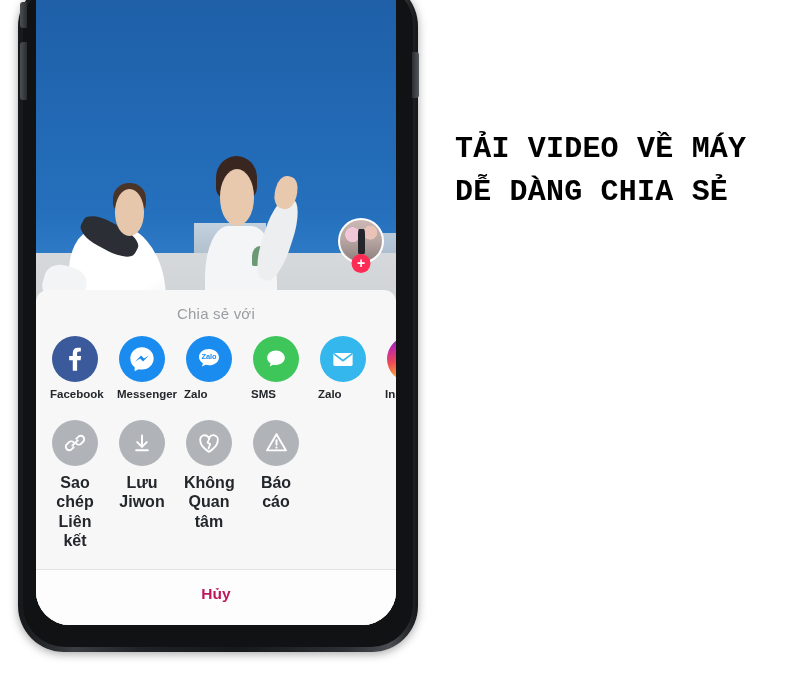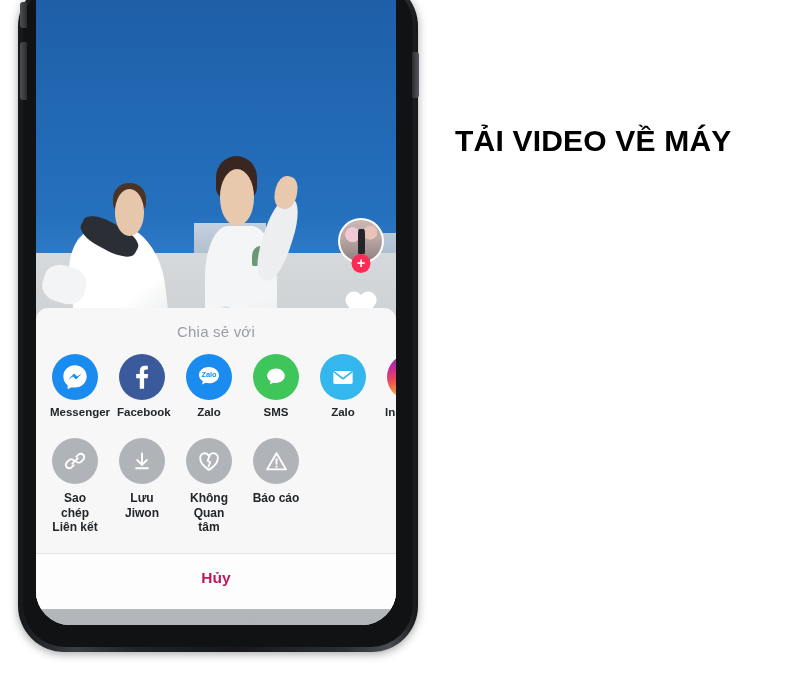--- a/index.html
+++ b/index.html
@@ -288,41 +288,41 @@
     left: 300px;
     top: 546px;
     color: rgba(150,150,155,.22);
     font-size: 15px;
     font-weight: 700;
   }
 
   
   .sheet {
     position: absolute;
-    left: 0; right: 0; bottom: 16px;
+    left: 0; right: 0; bottom: 0;
     background: #f7f7f7;
     border-radius: 12px 12px 0 0;
   }
   .sheet-title {
     text-align: center;
     color: #9a9da1;
     font-size: 15px;
     padding: 15px 0 4px 0;
     letter-spacing: .2px;
   }
   .share-row {
     display: flex;
     padding: 10px 14px 2px 14px;
     gap: 17px;
     overflow: hidden;
   }
   .share-item {
     width: 50px;
     flex: 0 0 50px;
-    text-align: center;
+    text-align: left;
   }
   .share-icon {
     width: 46px; height: 46px;
     border-radius: 50%;
     margin: 0 auto 6px auto;
     position: relative;
     display: flex;
     align-items: center;
     justify-content: center;
   }
@@ -353,21 +353,21 @@
   .action-circle {
     width: 46px; height: 46px;
     border-radius: 50%;
     background: #b0b4b8;
     margin: 0 auto 7px auto;
     display: flex;
     align-items: center;
     justify-content: center;
   }
   .action-label {
-    font-size: 12px;
+    font-size: 16px;
     color: #23262a;
     font-weight: 600;
     line-height: 1.22;
   }
 
   .sheet-sep { height: 14px; }
   .cancel-bar {
     border-top: 1px solid #e3e3e3;
     background: #fdfdfd;
     text-align: center;
@@ -376,22 +376,23 @@
   .cancel-label {
     font-size: 15.5px;
     color: #be185d;
     font-weight: 700;
   }
 
   
   #headline {
     position: absolute;
     left: 455px;
-    top: 120px;
+    top: 128px;
     width: 320px;
+    font-family: Liberation Mono, monospace;
   }
   .headline-line {
     font-size: 30px;
     font-weight: 700;
     color: #000000;
     line-height: 1.42;
     letter-spacing: .2px;
     white-space: nowrap;
   }
 </style>
@@ -446,36 +447,36 @@
 
     <div class="watermark">@한지원(Jiwon)</div>
     <div class="watermark2">− Vola</div>
 
     <div class="sheet">
       <div class="sheet-title">Chia sẻ với</div>
 
       <div class="share-row">
 
         <div class="share-item">
+          <div class="share-icon ic-facebook">
+            <svg width="28" height="28" viewBox="0 0 24 24" aria-hidden="true">
+              <path fill="#ffffff" d="M13.8 22V13h3l.5-3.5h-3.5V7.3c0-1 .3-1.7 1.8-1.7H17V2.4C16.7 2.4 15.6 2.3 14.4 2.3c-2.6 0-4.3 1.6-4.3 4.5v2.7H7v3.5h3.1V22h3.7z"></path>
+            </svg>
+          </div>
+          <div class="share-label">Facebook</div>
+        </div>
+
+        <div class="share-item">
           <div class="share-icon ic-messenger">
             <svg width="28" height="28" viewBox="0 0 24 24" aria-hidden="true">
               <path fill="#ffffff" d="M12 2C6.3 2 2 6.2 2 11.6c0 3 1.4 5.7 3.7 7.4v3.6l3.4-1.9c.9.3 1.9.4 2.9.4 5.7 0 10-4.2 10-9.5S17.7 2 12 2z"></path>
               <path fill="#1a8cf0" d="M6.2 14.2l5-5.3 2.5 2.6 4.2-2.6-5 5.3-2.5-2.6z"></path>
             </svg>
           </div>
           <div class="share-label">Messenger</div>
-        </div>
-
-        <div class="share-item">
-          <div class="share-icon ic-facebook">
-            <svg width="28" height="28" viewBox="0 0 24 24" aria-hidden="true">
-              <path fill="#ffffff" d="M13.8 22V13h3l.5-3.5h-3.5V7.3c0-1 .3-1.7 1.8-1.7H17V2.4C16.7 2.4 15.6 2.3 14.4 2.3c-2.6 0-4.3 1.6-4.3 4.5v2.7H7v3.5h3.1V22h3.7z"></path>
-            </svg>
-          </div>
-          <div class="share-label">Facebook</div>
         </div>
 
         <div class="share-item">
           <div class="share-icon ic-zalo">
             <svg width="32" height="32" viewBox="0 0 32 32" aria-hidden="true">
               <path fill="#ffffff" d="M16 6c-5.5 0-10 3.5-10 7.9 0 2.6 1.5 4.9 3.9 6.3l-.9 3.4 3.6-1.8c1 .3 2.2.5 3.4.5 5.5 0 10-3.5 10-7.9S21.5 6 16 6z"></path>
               <text x="16" y="16" font-family="Liberation Sans, sans-serif" font-size="7.4" font-weight="700" fill="#1a8cf0" text-anchor="middle">Zalo</text>
             </svg>
           </div>
           <div class="share-label">Zalo</div>
@@ -565,13 +566,14 @@
       <div class="cancel-bar">
         <span class="cancel-label">Hủy</span>
       </div>
     </div>
 
   </div>
 </div>
 
 <div id="headline">
   <div class="headline-line">TẢI VIDEO VỀ MÁY</div>
+  <div class="headline-line">DỄ DÀNG CHIA SẺ</div>
 </div>
 
 </body></html>

